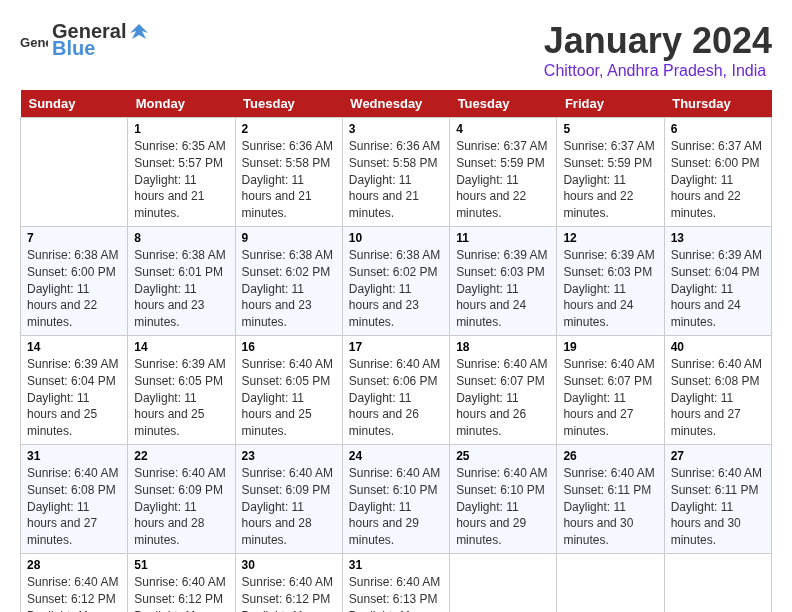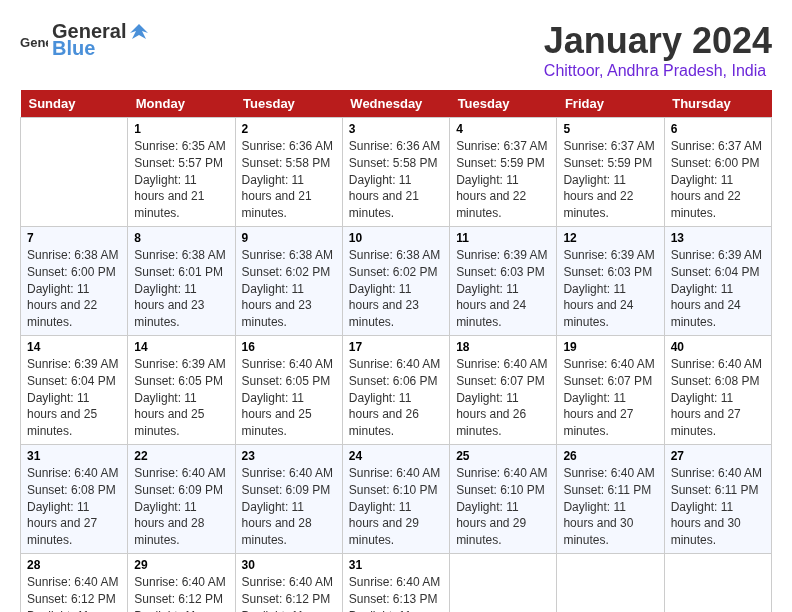--- a/index.html
+++ b/index.html
@@ -228,21 +228,21 @@
           <span class="day-number">27</span>
           <div class="day-info">Sunrise: 6:40 AM<br>Sunset: 6:11 PM<br>Daylight: 11 hours and 30 minutes.</div>
         </td>
       </tr>
       <tr>
         <td>
           <span class="day-number">28</span>
           <div class="day-info">Sunrise: 6:40 AM<br>Sunset: 6:12 PM<br>Daylight: 11 hours and 31 minutes.</div>
         </td>
         <td>
-          <span class="day-number">29</span>
+          <span class="day-number">51</span>
           <div class="day-info">Sunrise: 6:40 AM<br>Sunset: 6:12 PM<br>Daylight: 11 hours and 31 minutes.</div>
         </td>
         <td>
           <span class="day-number">30</span>
           <div class="day-info">Sunrise: 6:40 AM<br>Sunset: 6:12 PM<br>Daylight: 11 hours and 32 minutes.</div>
         </td>
         <td>
           <span class="day-number">31</span>
           <div class="day-info">Sunrise: 6:40 AM<br>Sunset: 6:13 PM<br>Daylight: 11 hours and 33 minutes.</div>
         </td>

